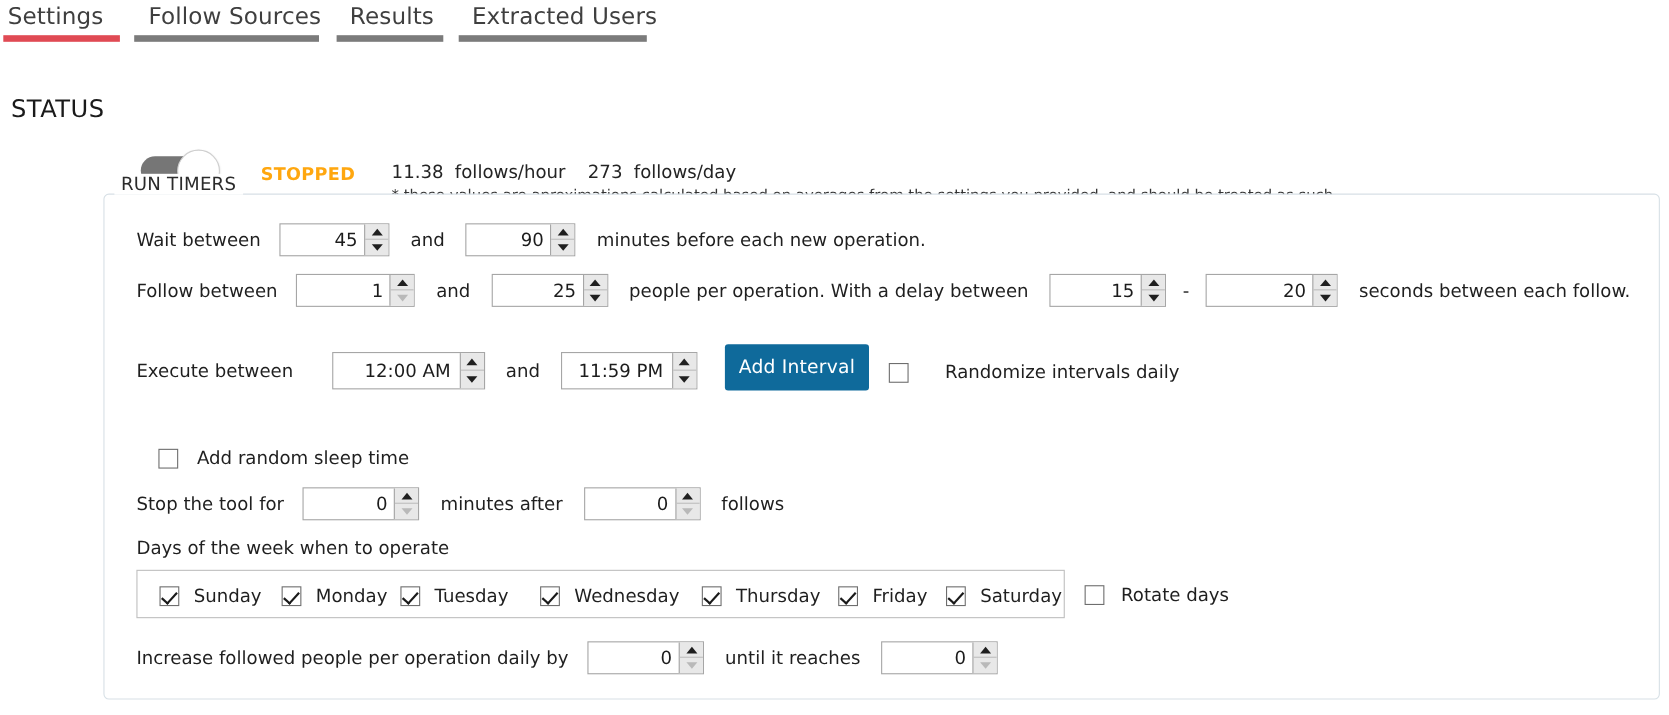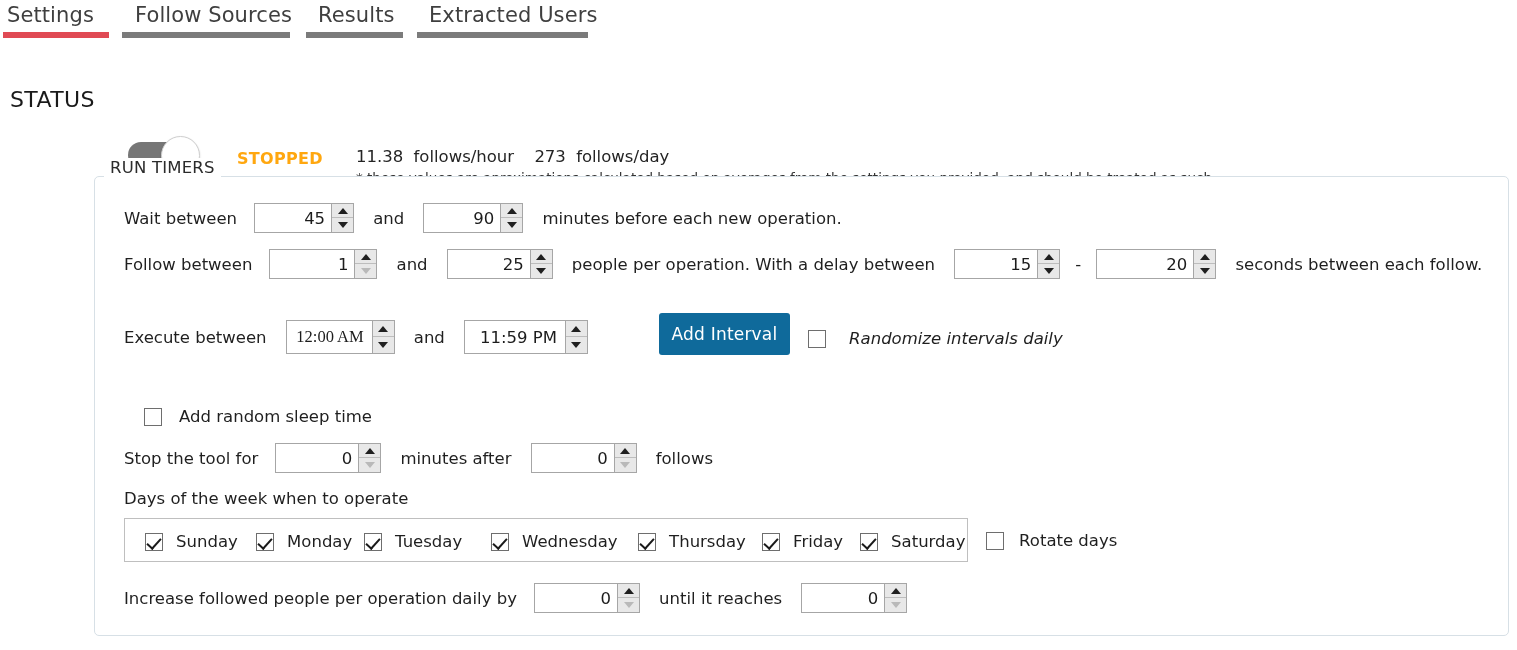--- a/index.html
+++ b/index.html
@@ -240,21 +240,21 @@
       <span class="dn"></span>
     </span>
   </span>
 
   <span class="txt" style="margin-left:14px;">seconds between each follow.</span>
 </div>
 
 <div class="row" style="left:124px; top:320px;">
   <span class="txt">Execute between</span>
 
-  <span class="spin time" style="width:109px; height:34px; margin-left:14px;font-family:Liberation Serif, serif;">
+  <span class="spin time" style="width:139px; height:34px; margin-left:30px;">
     <span class="val" style="right:22px;">12:00 AM</span>
     <span class="btns">
       <span class="up"></span>
       <span class="dn"></span>
     </span>
   </span>
 
   <span class="txt" style="margin-left:14px;">and</span>
 
   <span class="spin time" style="width:124px; height:34px; margin-left:14px;">
@@ -263,21 +263,21 @@
       <span class="up"></span>
       <span class="dn"></span>
     </span>
   </span>
 </div>
 
 <button class="btn-primary" style="left:659px; top:313px; width:131px; height:42px;">Add Interval</button>
 
 <div class="row" style="left:808px; top:328px;">
   <span class="cbx"></span>
-  <span class="txt" style="margin-left:18px;font-style:italic;">Randomize intervals daily</span>
+  <span class="txt" style="margin-left:28px;">Randomize intervals daily</span>
 </div>
 
 <div class="row" style="left:124px; top:406px;padding-left:20px;">
   <span class="cbx"></span>
   <span class="txt" style="margin-left:12px;">Add random sleep time</span>
 </div>
 
 <div class="row" style="left:124px; top:443px;">
   <span class="txt">Stop the tool for</span>
 

